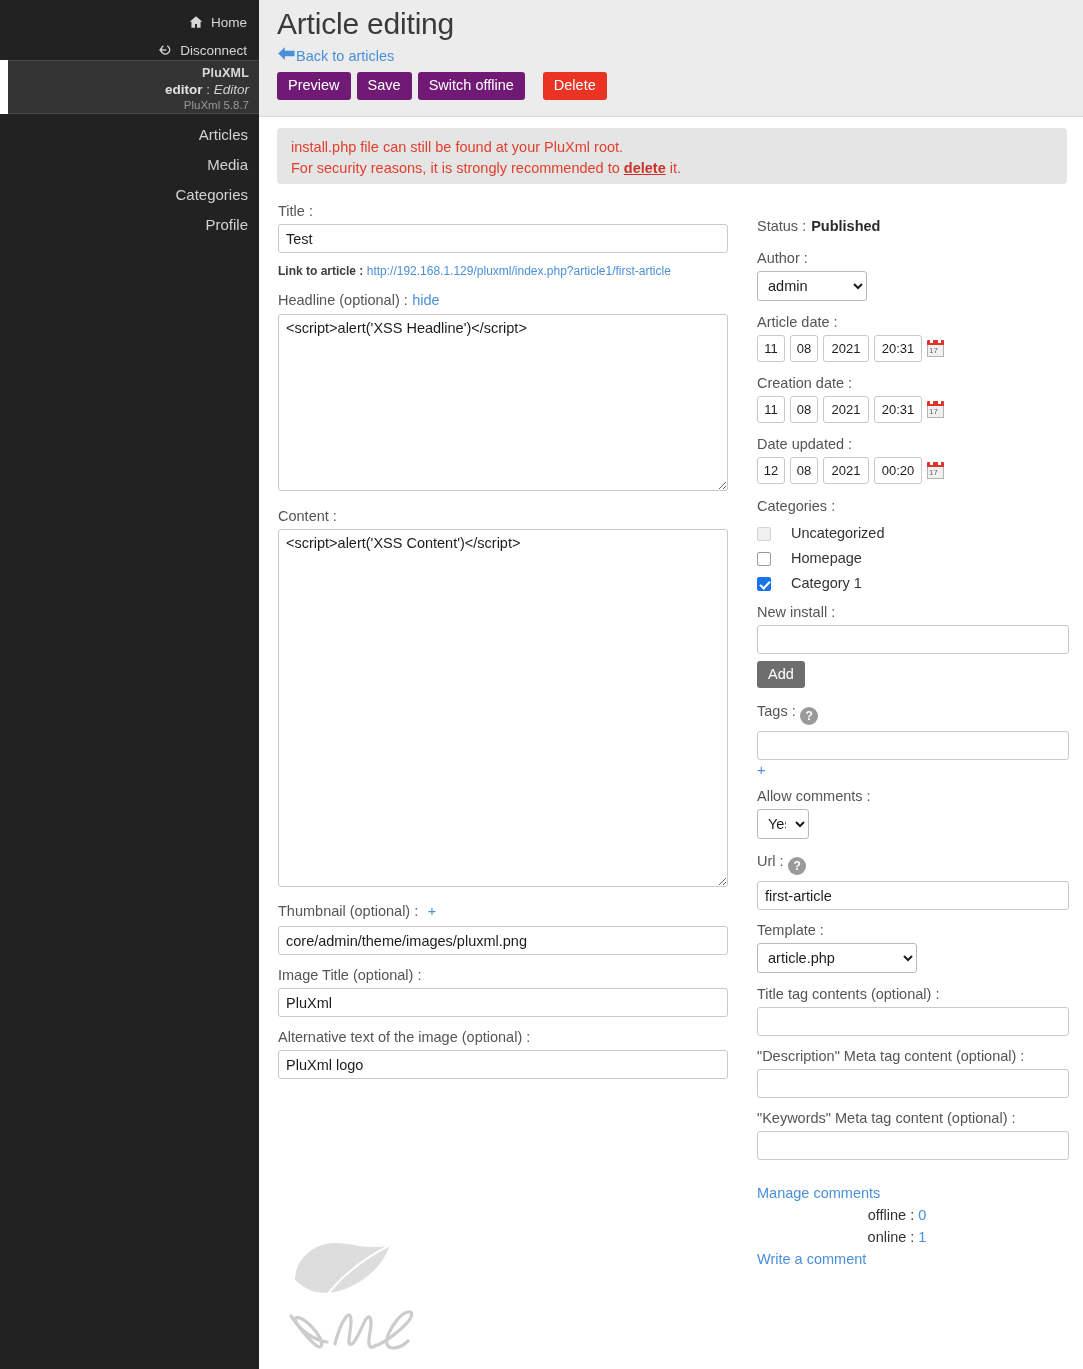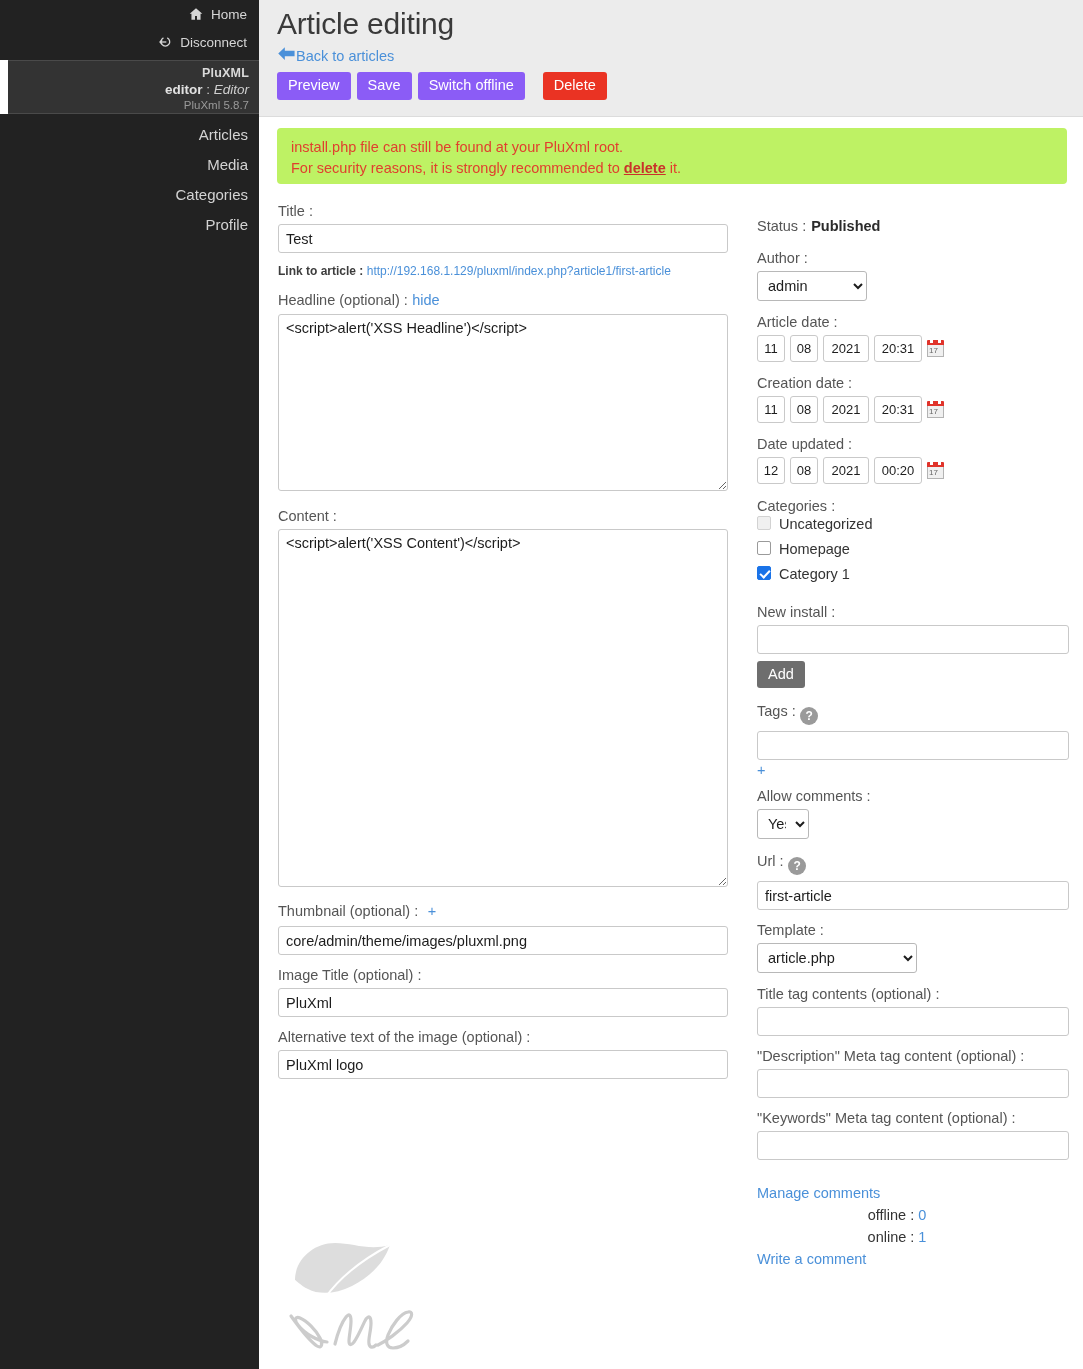--- a/index.html
+++ b/index.html
@@ -12,21 +12,21 @@
   }
   #root { position: relative; width: 1083px; height: 1369px; }
 
   
   .sidebar {
     position: absolute; left: 0; top: 0;
     width: 259px; height: 1369px;
     background: #222222;
     color: #c8c8c8;
   }
-  .sidebar-top { padding: 0 12px; }
+  .sidebar-top { padding: 8px 12px; }
   .side-link {
     display: flex; align-items: center; justify-content: flex-end;
     gap: 8px;
     height: 28px;
     color: #d6d6d6;
     font-size: 13.5px;
     text-decoration: none;
     cursor: pointer;
   }
   .side-link .ico { display: inline-flex; align-items: center; }
@@ -67,31 +67,31 @@
   }
   .page-title {
     font-size: 30px; color: #3a3a3a; font-weight: normal;
     margin: 0; line-height: 40px; letter-spacing: -0.2px;
   }
   .back-row { display: flex; align-items: center; margin-top: 2px; }
   .back-link { color: #4a90d9; font-size: 14.5px; text-decoration: none; cursor: pointer; }
   .btn-row { display: flex; gap: 6px; margin-top: 7px; }
   .btn {
     border: none; border-radius: 3px;
-    background: #8b5cf6; color: #ffffff;
+    background: #701a75; color: #ffffff;
     font-size: 14.5px; font-family: "Liberation Sans", sans-serif;
     padding: 6px 11px 7px 11px; cursor: pointer; line-height: 1;
   }
   .btn-danger { background: #ea3323; }
 
   
   .alert {
     position: absolute; left: 277px; top: 128px;
     width: 790px; height: 56px;
-    background: #bef264; border-radius: 4px;
+    background: #e5e5e5; border-radius: 4px;
     color: #e0402e; font-size: 14.5px;
     padding: 9px 14px; line-height: 1.45;
   }
   .alert a { color: #c9322a; font-weight: bold; text-decoration: underline; cursor: pointer; }
 
   
   .col-left  { position: absolute; left: 278px; top: 203px; width: 450px; }
   .col-right { position: absolute; left: 757px; top: 218px; width: 312px; }
 
   .lbl { font-size: 14.5px; color: #555555; display: block; margin-bottom: 5px; }
@@ -132,21 +132,21 @@
     font-size: 13px; font-family: "Liberation Sans", sans-serif;
     color: #1d1d1d; text-align: center; height: 27px; padding: 0 2px;
   }
   .d-dd { width: 28px; } .d-mm { width: 28px; } .d-yy { width: 46px; } .d-hh { width: 48px; }
   .cal { width: 17px; height: 17px; position: relative; display: inline-block; cursor: pointer; }
   .cal .top { position: absolute; left:0; top:0; width:17px; height:6px; background:#e0332a; border-radius:1px 1px 0 0;}
   .cal .body { position: absolute; left:0; top:5px; width:17px; height:12px; background:#f0f0f0; border:1px solid #b3b3b3; border-top:none;}
   .cal .n { position:absolute; left:2px; top:6px; font-size:8px; color:#666; line-height:10px;}
   .cal .p1 { position:absolute; left:3px; top:-1px; width:3px; height:4px; background:#fff;}
   .cal .p2 { position:absolute; left:11px; top:-1px; width:3px; height:4px; background:#fff;}
-  .cbrow { display: flex; align-items: flex-start; gap: 8px; height: 25px; font-size: 14.5px; color: #333; }
+  .cbrow { display: flex; align-items: flex-end; gap: 20px; height: 25px; font-size: 14.5px; color: #333; }
   .cb { width: 14px; height: 14px; border: 1px solid #9a9a9a; border-radius: 2px; background: #fff; position: relative; cursor: pointer;}
   .cb.disabled { background: #f0f0f0; border-color: #d2d2d2; }
   .cb.checked { background: #1a73e8; border-color: #1a73e8; }
   .cb.checked::after {
     content: ""; position: absolute; left: 4px; top: 1px;
     width: 4px; height: 8px; border: solid #fff; border-width: 0 2px 2px 0;
     transform: rotate(43deg);
   }
   .help {
     display: inline-block; width: 18px; height: 18px; border-radius: 50%;

